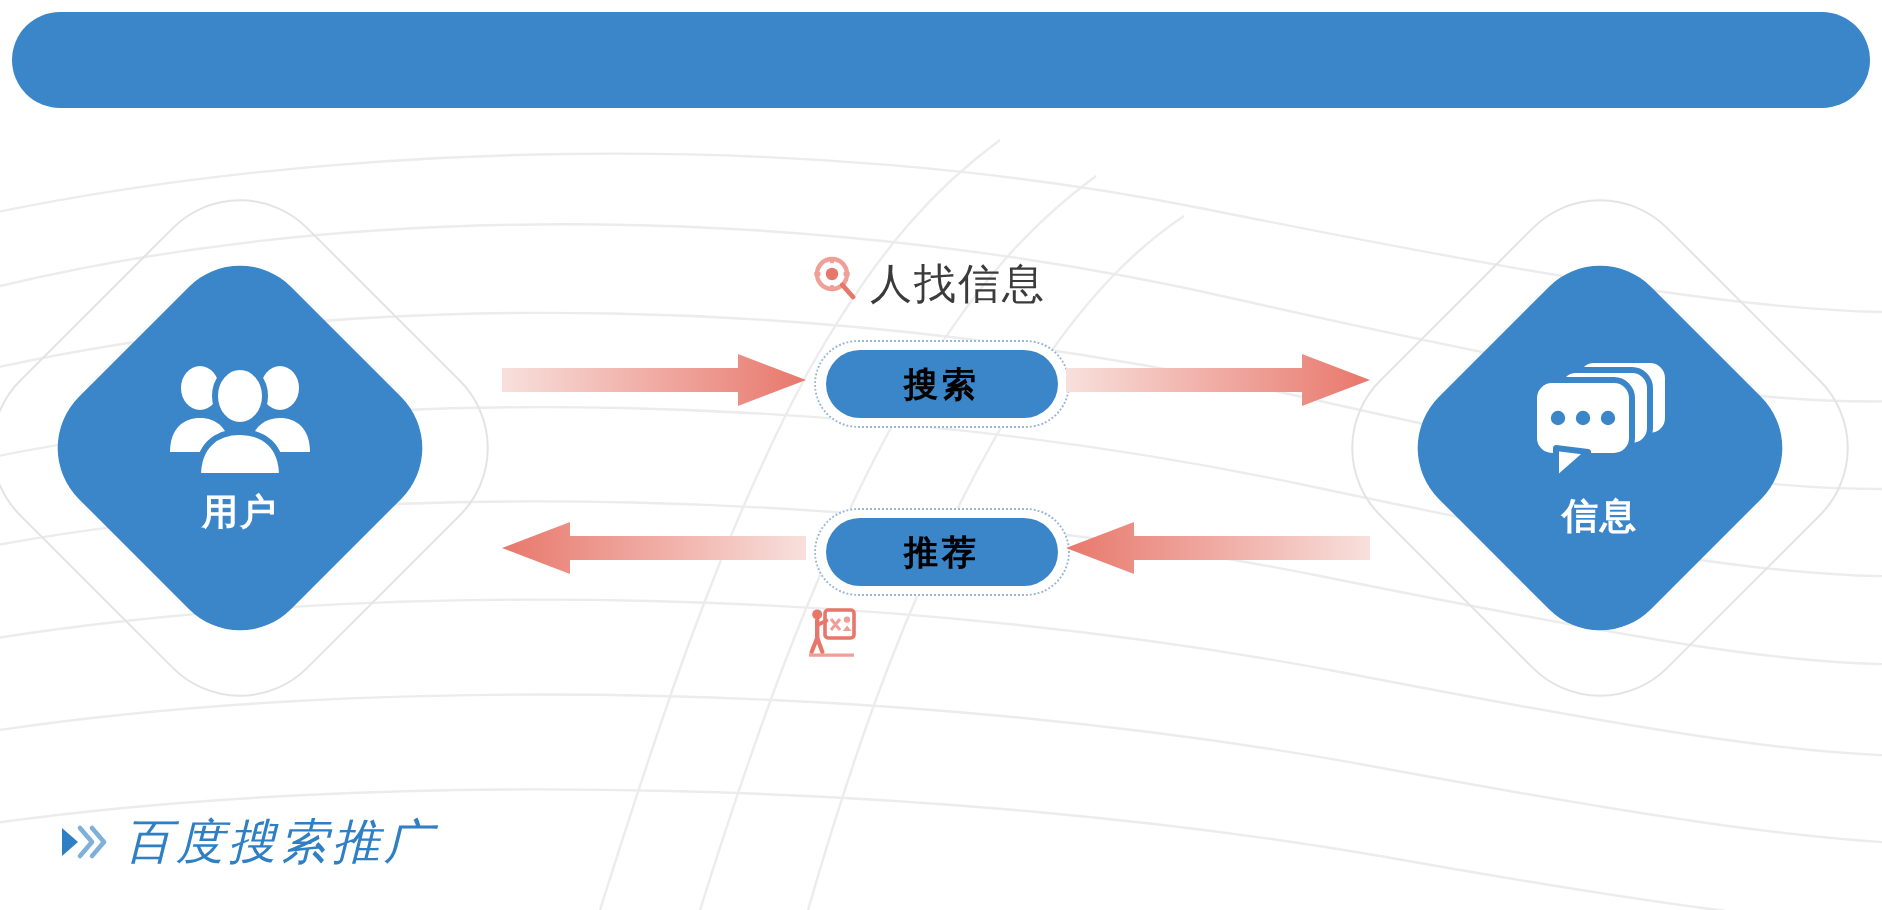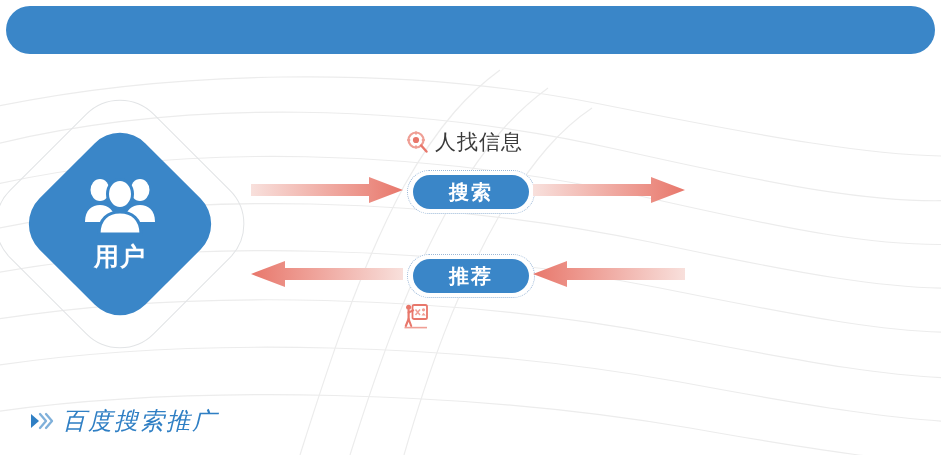--- a/index.html
+++ b/index.html
@@ -84,21 +84,21 @@
     align-items: center;
     justify-content: center;
   }
   .node-icon {
     display: block;
     line-height: 0;
     margin-bottom: 4px;
   }
   .node-label {
     color: #ffffff;
-    font-size: 25px;
+    font-size: 18px;
     font-weight: bold;
     letter-spacing: 1px;
     font-family: Liberation Mono, monospace;
   }
   #node-user  { left: 18px;  top: 122px; }
   #node-info  { left: 698px; top: 122px; }
 
   
   .pill-wrap {
     position: absolute;
@@ -121,34 +121,33 @@
     width: 116px;
     height: 34px;
     background: #3a86c8;
     border-radius: 17px;
     display: flex;
     align-items: center;
     justify-content: center;
     box-sizing: border-box;
   }
   .pill-label {
-    color: #ffffff;
-    font-size: 20px;
+    color: #000000;
+    font-size: 17px;
     font-weight: bold;
     letter-spacing: 2px;
     font-family: "DejaVu Sans", "Liberation Sans", sans-serif;
   }
   #pill-search  { left: 407px; top: 170px; }
   #pill-recommend { left: 407px; top: 254px; text-decoration: underline; }
 
   
   .caption {
     position: absolute;
     display: flex;
-    align-items: center;
     gap: 7px;
     white-space: nowrap;
   }
   .caption-text {
     font-size: 21px;
     color: #3b3b3b;
     font-family: "DejaVu Sans", "Liberation Sans", sans-serif;
     letter-spacing: 1px;
   }
   .caption-icon { line-height: 0; }
@@ -224,20 +223,44 @@
 
             <ellipse cx="37" cy="18" rx="12.5" ry="14.5" stroke="#3a86c8" stroke-width="3"></ellipse>
             <path d="M16,58 C16,43 25,36 37,36 C49,36 58,43 58,58 Z" stroke="#3a86c8" stroke-width="3"></path>
           </g>
         </svg>
       </span>
       <span class="node-label">用户</span>
     </div>
   </div>
 
+  <div class="node" id="node-info">
+    <div class="node-outer"></div>
+    <div class="node-inner"></div>
+    <div class="node-content">
+      <span class="node-icon">
+        <svg width="72" height="64" viewBox="0 0 72 64">
+          <g fill="#ffffff">
+
+            <rect x="24" y="2" width="46" height="38" rx="9" stroke="#3a86c8" stroke-width="3"></rect>
+
+            <rect x="15" y="7" width="46" height="38" rx="9" stroke="#3a86c8" stroke-width="3"></rect>
+
+            <rect x="3" y="12" width="49" height="38" rx="9" stroke="#3a86c8" stroke-width="3"></rect>
+            <path d="M14,46 L14,62 L30,48 Z" stroke="#3a86c8" stroke-width="3" stroke-linejoin="round"></path>
+
+            <circle cx="15" cy="31" r="3.6" fill="#3a86c8"></circle>
+            <circle cx="27.5" cy="31" r="3.6" fill="#3a86c8"></circle>
+            <circle cx="40" cy="31" r="3.6" fill="#3a86c8"></circle>
+          </g>
+        </svg>
+      </span>
+      <span class="node-label">信息</span>
+    </div>
+  </div>
 
   <div class="caption" id="caption-top">
     <span class="caption-icon">
       <svg width="22" height="22" viewBox="0 0 22 22">
         <circle cx="10" cy="9" r="7.5" fill="none" stroke="#ef9f95" stroke-width="2.2"></circle>
         <circle cx="10" cy="9" r="3.1" fill="#e8776b"></circle>
         <line x1="10" y1="0.6" x2="10" y2="3.6" stroke="#ef9f95" stroke-width="2"></line>
         <line x1="10" y1="14.6" x2="10" y2="17.4" stroke="#ef9f95" stroke-width="2"></line>
         <line x1="1.2" y1="9" x2="4.2" y2="9" stroke="#ef9f95" stroke-width="2"></line>
         <line x1="15.8" y1="9" x2="18.8" y2="9" stroke="#ef9f95" stroke-width="2"></line>

